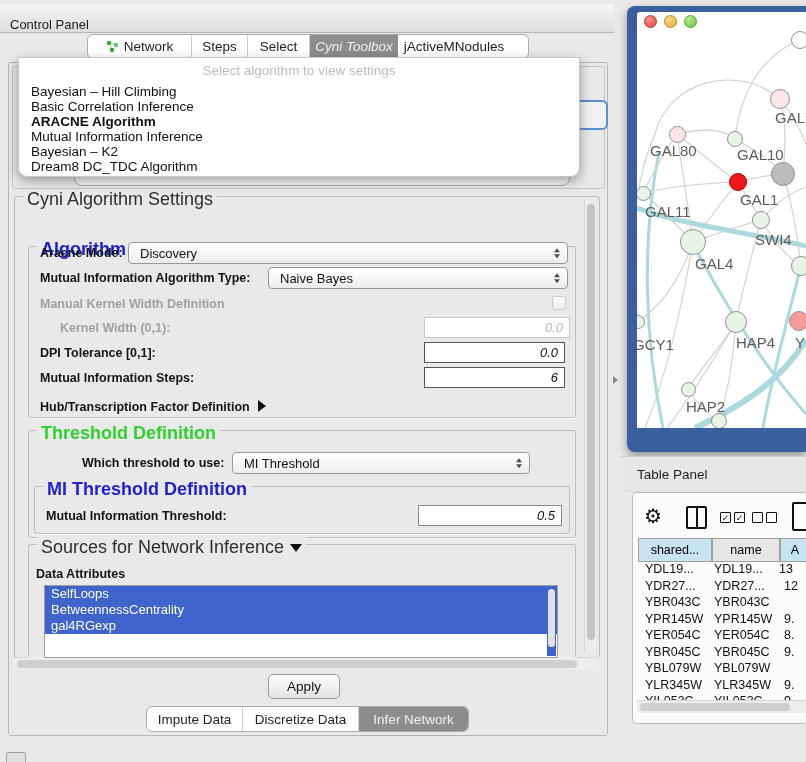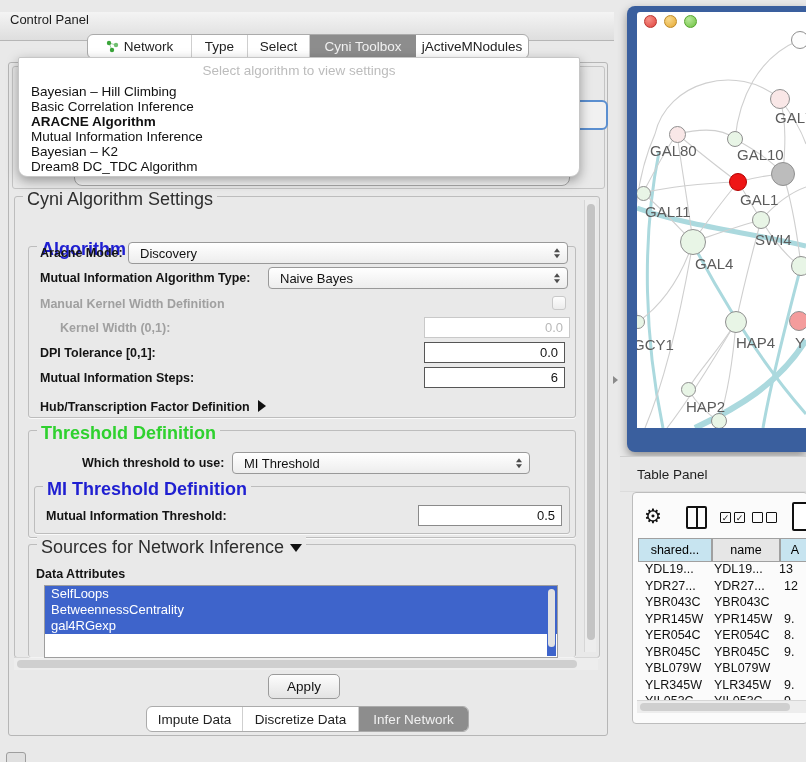--- a/index.html
+++ b/index.html
@@ -1,20 +1,20 @@
 <!DOCTYPE html>
 <html><head>
 <meta charset="utf-8">
 <style>
   html,body{margin:0;padding:0;background:#e9e9e9;font-family:"Liberation Sans",sans-serif;}
   .screen{position:relative;width:806px;height:762px;overflow:hidden;background:#e9e9e9;}
   .abs{position:absolute;}
   
-  .titlebar{left:0;top:12px;width:614px;height:28px;background:linear-gradient(#f4f4f4,#dedede);
-            border-bottom:1px solid #b6b6b6;display:flex;align-items:flex-start;}
+  .titlebar{left:0;top:4px;width:614px;height:28px;background:linear-gradient(#f4f4f4,#dedede);
+            border-bottom:1px solid #b6b6b6;display:flex;align-items:flex-end;}
   .titlebar .title{font-size:13px;color:#1c1c1c;margin-left:10px;}
   .float-btn{position:absolute;right:36px;top:8px;width:11px;height:11px;border:2px solid #2a2a2a;border-radius:2px;}
   .close-btn{position:absolute;right:12px;top:5px;font-size:14px;font-weight:bold;color:#1a1a1a;}
   .panel-outer{left:8px;top:62px;width:598px;height:672px;border:1px solid #b6b6b6;border-radius:3px;background:#e9e9e9;}
   .top-section{left:12px;top:66px;width:591px;height:121px;border:1px solid #c4c4c4;border-radius:3px;}
   .combo-frag-blue{left:560px;top:100px;width:44px;height:26px;border:2px solid #5b8fd0;border-radius:6px;background:#f1f1f1;}
   .combo-frag-bottom{left:74px;top:146px;width:494px;height:38px;border:1px solid #a8a8a8;border-radius:8px;background:#f8f8f8;}
   
   .tab-strip{left:87px;top:34px;width:440px;height:23px;background:#fff;border:1px solid #ababab;border-radius:6px;
              display:flex;overflow:hidden;}
@@ -37,21 +37,21 @@
   .lg-green{color:#2fd12f;font-weight:bold;}
   .flabel{position:absolute;font-size:12.5px;font-weight:bold;color:#141414;white-space:nowrap;}
   .flabel.dis{color:#a0a0a0;}
   .combo{position:absolute;height:22px;border:1px solid #999;border-radius:4px;background:linear-gradient(#ffffff,#ededed);
          display:flex;align-items:center;padding:0 24px 0 11px;font-size:13px;color:#111;box-sizing:border-box;}
   .stepper{position:absolute;right:7px;top:50%;transform:translateY(-50%);display:flex;flex-direction:column;gap:1.5px;}
   .stepper i{display:block;width:0;height:0;border-left:3.5px solid transparent;border-right:3.5px solid transparent;}
   .stepper .up{border-bottom:4px solid #4c4c4c;}
   .stepper .dn{border-top:4px solid #4c4c4c;}
   .tinput{position:absolute;height:21px;border:1px solid #565656;background:#fff;box-sizing:border-box;font-size:13px;
-          color:#111;display:flex;align-items:center;justify-content:flex-end;padding:0 6px;}
+          color:#111;display:flex;align-items:center;justify-content:flex-end;padding:0 6px;font-style:italic;}
   .tinput.dis{border-color:#c9c9c9;color:#b9b9b9;}
   .tinput.soft{border-color:#8a8a8a;}
   .checkbox{position:absolute;width:14px;height:14px;border:1px solid #c9c9c9;border-radius:3px;
             background:linear-gradient(#fdfdfd,#ececec);box-sizing:border-box;}
   .arrow-right{display:inline-block;width:0;height:0;border-top:6px solid transparent;border-bottom:6px solid transparent;
                border-left:8px solid #111;margin-left:8px;vertical-align:-1px;}
   .arrow-down{display:inline-block;width:0;height:0;border-left:6px solid transparent;border-right:6px solid transparent;
               border-top:8px solid #111;margin-left:6px;vertical-align:1px;}
   .attr-list{position:absolute;background:#fff;border:1px solid #9e9e9e;overflow:hidden;}
   .attr-item{height:16px;line-height:16px;background:#3e64cb;color:#fff;font-size:13px;padding-left:6px;white-space:nowrap;}
@@ -115,26 +115,26 @@
         <svg width="13" height="13">
           <line x1="3" y1="3" x2="10" y2="5" stroke="#9fd09f"></line>
           <line x1="3" y1="3" x2="6" y2="10" stroke="#9fd09f"></line>
           <circle cx="3" cy="3" r="2.2" fill="#3aa53a"></circle>
           <circle cx="10" cy="5" r="2.2" fill="#6fbf6f"></circle>
           <circle cx="6" cy="10" r="2.2" fill="#3aa53a"></circle>
         </svg>
         <span>Network</span>
       </div>
       <div class="tab" style="width: 56px;">
-        <span>Type</span>
+        <span>Steps</span>
       </div>
       <div class="tab" style="width: 62px;">
         <span>Select</span>
       </div>
-      <div class="tab selected" style="width: 106px;">
+      <div class="tab selected" style="width: 88px; font-style: italic;">
         <span>Cyni Toolbox</span>
       </div>
       <div class="tab" style="width: 112px;">
         <span>jActiveMNodules</span>
       </div>
     </div>
 
   <div class="abs dd-popup">
     <div class="dd-prompt">Select algorithm to view settings</div>
     <div class="dd-items" id="dd-items">

